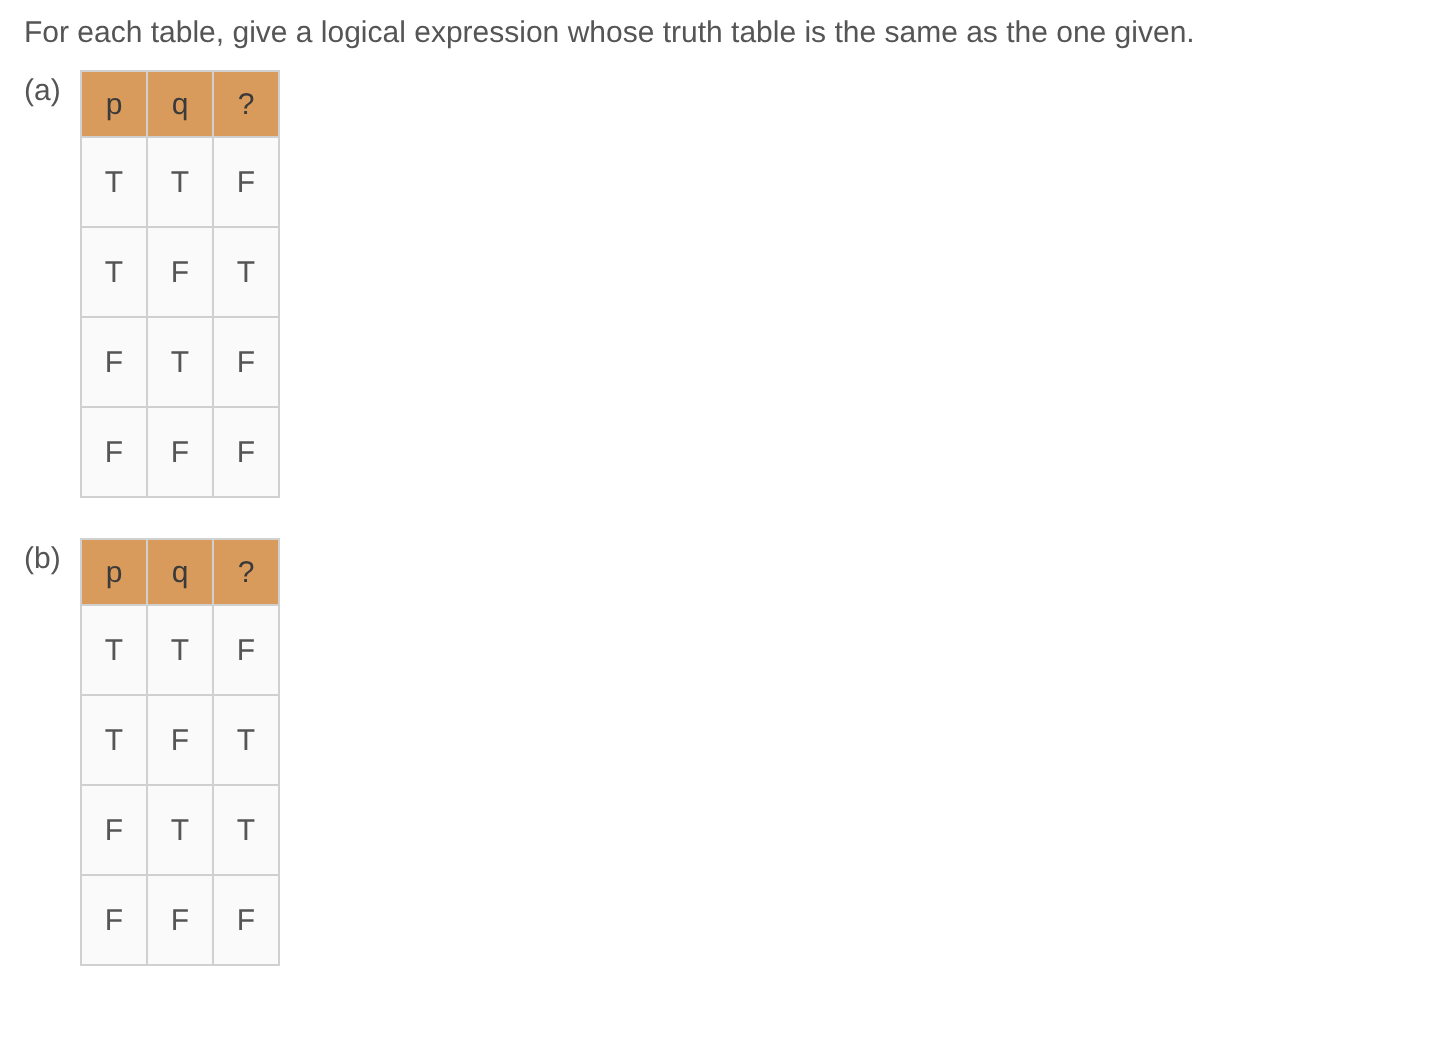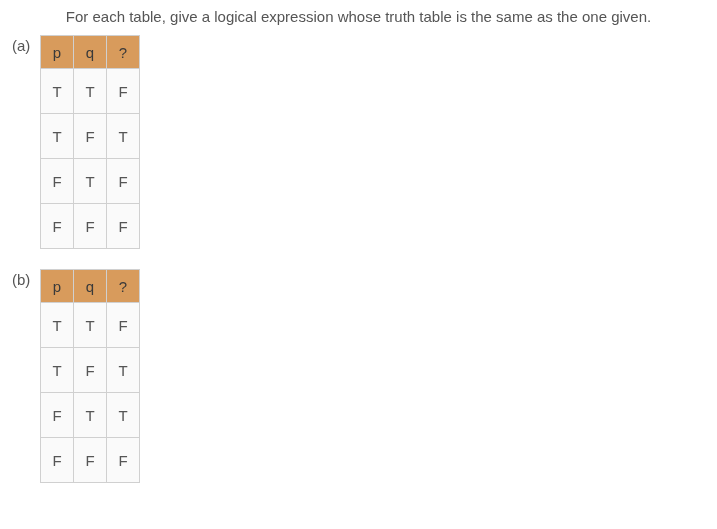--- a/index.html
+++ b/index.html
@@ -6,21 +6,20 @@
       font-family: Arial, sans-serif;
       font-size: 15px;
       color: #555;
       margin: 0;
       padding: 8px 12px;
       background: #fff;
     }
     .prompt {
       margin-bottom: 10px;
       color: #555;
-      text-align: center;
     }
     .problem-row {
       display: flex;
       align-items: flex-start;
       margin-bottom: 20px;
     }
     .label {
       width: 28px;
       color: #555;
       padding-top: 2px;

